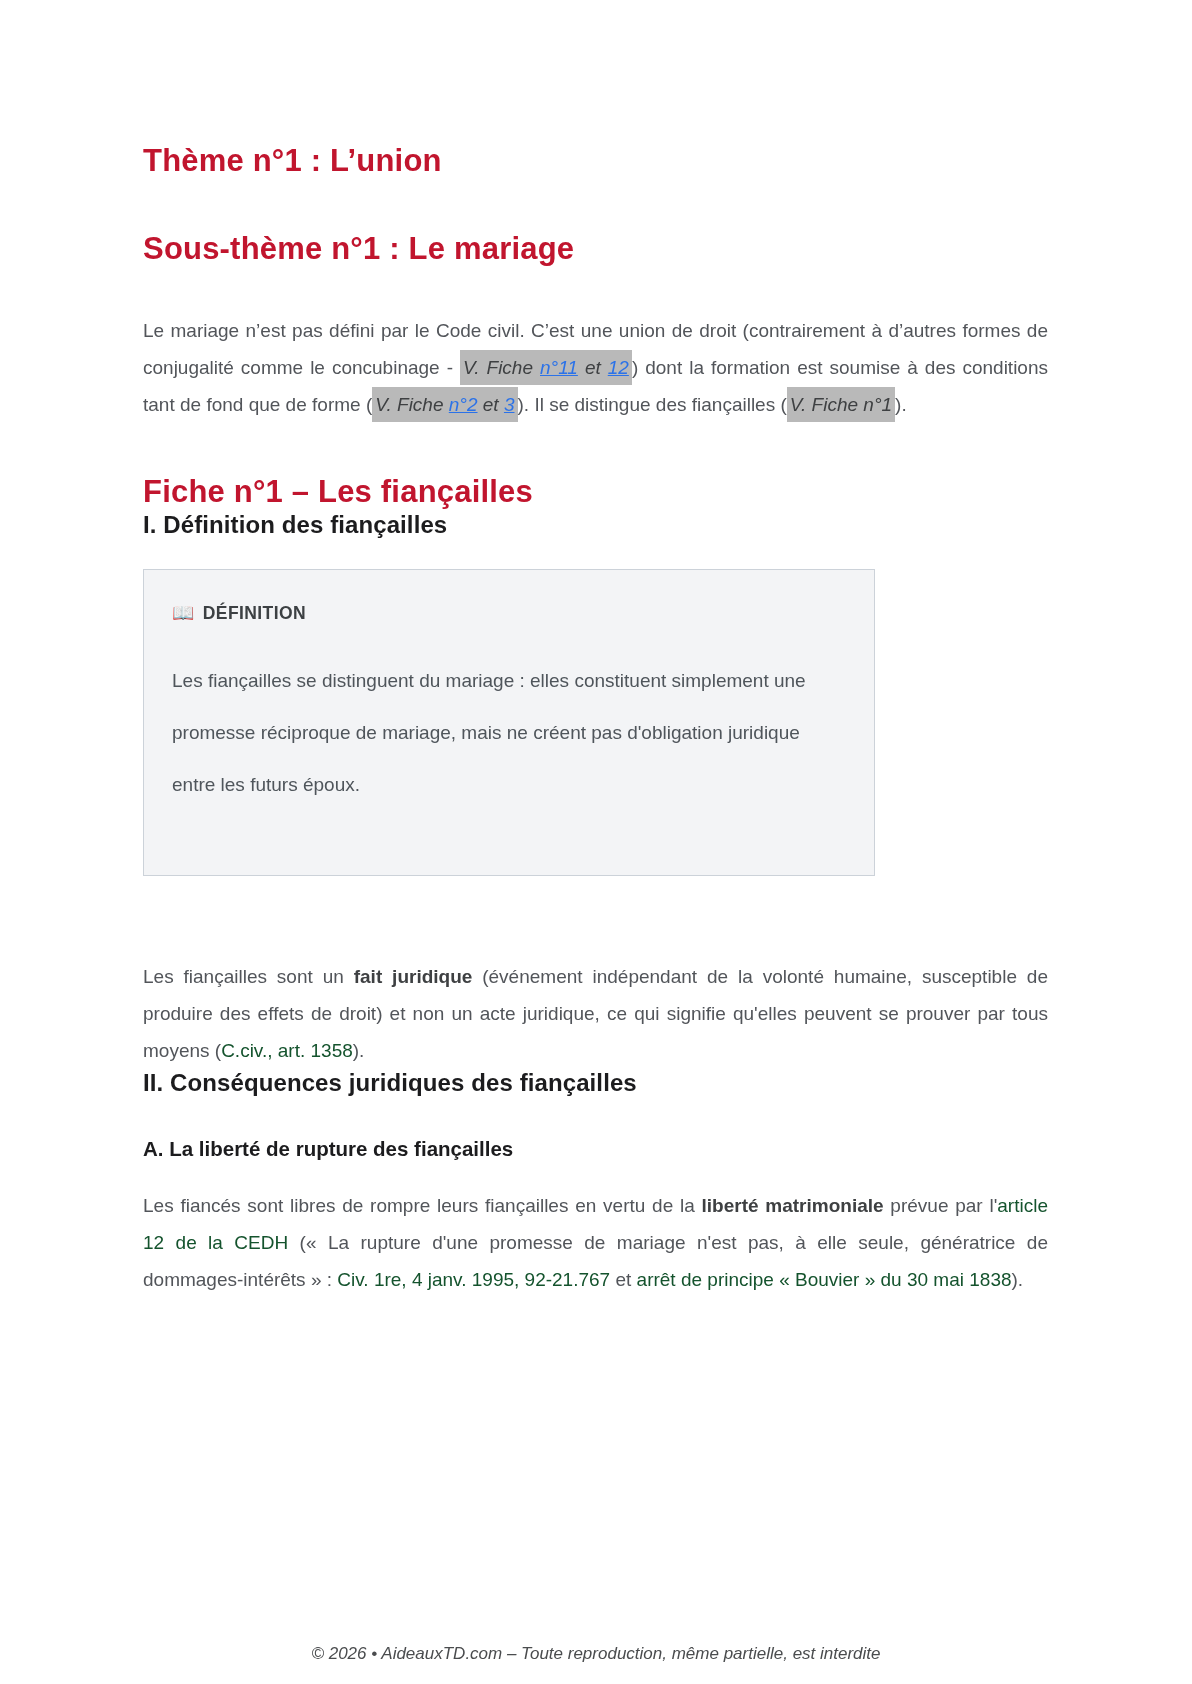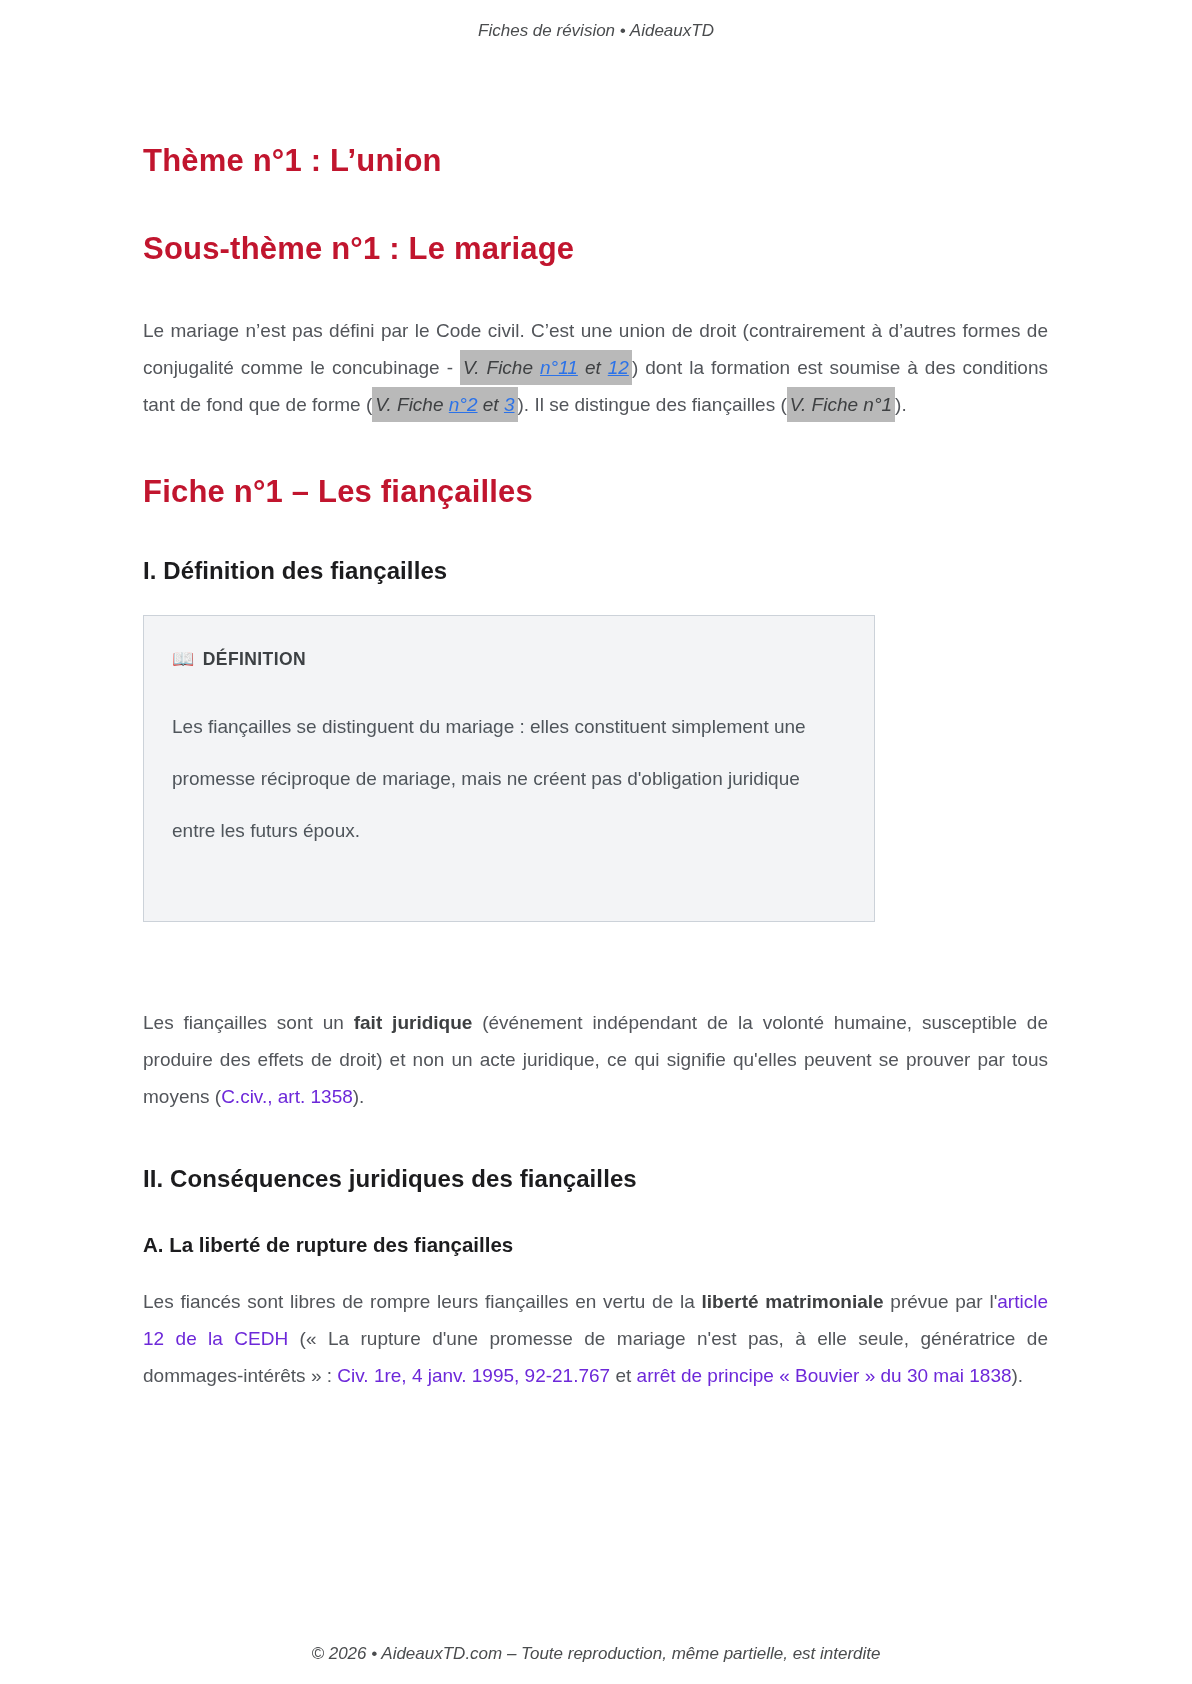--- a/index.html
+++ b/index.html
@@ -37,21 +37,20 @@
   .h-sous { margin-top: 49px; }
   .h-fiche { margin-top: 50px; }
   .para {
     font-size: 19px;
     line-height: 37px;
     color: #52555a;
     text-align: justify;
   }
   .para-intro { margin-top: 43px; }
   .h2-dark {
-    margin-top: 46px;
     color: #1c1c1e;
     font-size: 24px;
     font-weight: 800;
     letter-spacing: 0.1px;
   }
   .def-box {
     margin-top: 30px;
     width: 732px;
     background: #f3f4f6;
     border: 1px solid #ccd2d9;
@@ -65,21 +64,21 @@
   }
   .def-icon { font-style: normal; margin-right: 8px; font-size: 18px; }
   .def-body {
     margin-top: 31px;
     font-size: 19px;
     line-height: 52px;
     color: #4f555b;
     text-align: left;
   }
   .para-fait { margin-top: 82px; }
-  .h2-consequences { margin-top: 50px; }
+  .h2-consequences { }
   .h3-dark {
     margin-top: 40px;
     color: #1c1c1e;
     font-size: 20.5px;
     font-weight: 800;
   }
   .h4-dark {
     margin-top: 38px;
     color: #1c1c1e;
     font-size: 19px;
@@ -92,39 +91,38 @@
     color: #3e4042;
     padding: 7px 3px;
   }
   .blue-link {
     color: #2b72e8;
     text-decoration: underline;
     cursor: pointer;
     font-style: italic;
   }
   .green-link {
-    color: #6d28d9;
+    color: #14532d;
     text-decoration: none;
     cursor: pointer;
   }
   .b { font-weight: 700; color: #3e4042; }
   .page-footer {
     position: absolute; bottom: 20px; left: 0; right: 0;
     text-align: center;
     font-style: italic;
     font-size: 17px;
     color: #4a4c4e;
   }
 </style>
 </head>
 <body>
 
 <div class="page">
 
-  <div class="page-header">Fiches de révision • AideauxTD</div>
 
   <div class="content">
 
     <h1 class="h-red h-theme">Thème n°1 : L’union</h1>
 
     <h1 class="h-red h-sous">Sous-thème n°1 : Le mariage</h1>
 
     <p class="para para-intro"><span>Le mariage n’est pas défini par le Code civil. C’est une union de droit (contrairement à d’autres formes de conjugalité comme le concubinage - </span><span class="hl"><span>V. Fiche </span><a class="blue-link">n°11</a><span> et </span><a class="blue-link">12</a></span><span>) dont la formation est soumise à des conditions tant de fond que de forme (</span><span class="hl"><span>V. Fiche </span><a class="blue-link">n°2</a><span> et </span><a class="blue-link">3</a></span><span>). Il se distingue des fiançailles (</span><span class="hl">V. Fiche n°1</span><span>).</span></p>
 
     <h1 class="h-red h-fiche">Fiche n°1 – Les fiançailles</h1>

